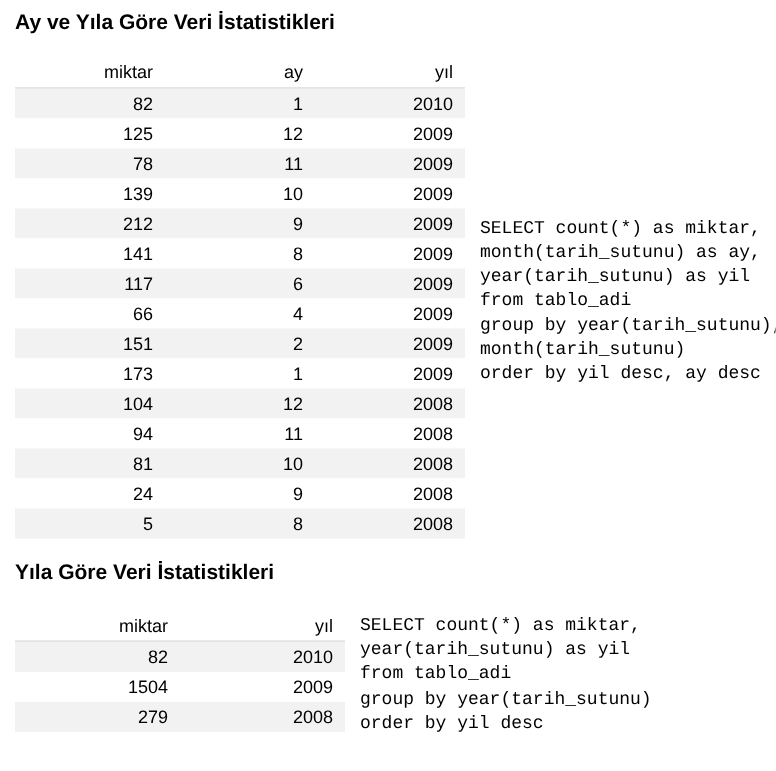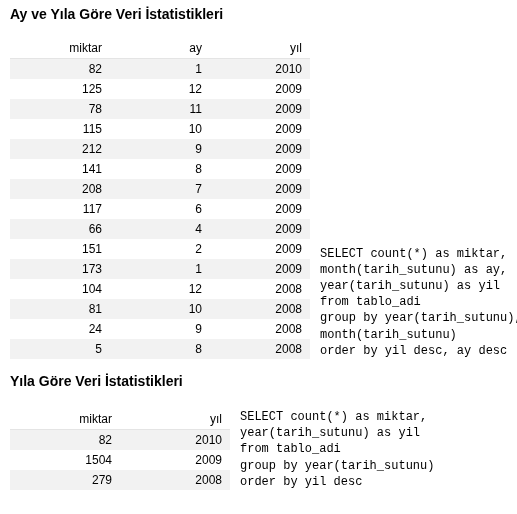--- a/index.html
+++ b/index.html
@@ -7,21 +7,21 @@
     margin: 0;
     padding: 6px 10px;
     font-family: Arial, Helvetica, sans-serif;
     font-size: 12px;
     color: #000;
     background: #fff;
     width: 517px;
   }
   .section {
     display: flex;
-    align-items: flex-end;
+    align-items: center;
     gap: 10px;
     margin-bottom: 14px;
     margin-top: 16px;
   }
   .title {
     font-size: 14px;
     margin: 0 0 2px 0;
     font-weight: bold;
   }
   .tbl {
@@ -76,37 +76,32 @@
             <td>125</td>
             <td>12</td>
             <td>2009</td>
           </tr>
           <tr>
             <td>78</td>
             <td>11</td>
             <td>2009</td>
           </tr>
           <tr>
-            <td>115</td>
+            <td>139</td>
             <td>10</td>
             <td>2009</td>
           </tr>
           <tr>
             <td>212</td>
             <td>9</td>
             <td>2009</td>
           </tr>
           <tr>
             <td>141</td>
             <td>8</td>
-            <td>2009</td>
-          </tr>
-          <tr>
-            <td>208</td>
-            <td>7</td>
             <td>2009</td>
           </tr>
           <tr>
             <td>117</td>
             <td>6</td>
             <td>2009</td>
           </tr>
           <tr>
             <td>66</td>
             <td>4</td>
@@ -118,20 +113,25 @@
             <td>2009</td>
           </tr>
           <tr>
             <td>173</td>
             <td>1</td>
             <td>2009</td>
           </tr>
           <tr>
             <td>104</td>
             <td>12</td>
+            <td>2008</td>
+          </tr>
+          <tr>
+            <td>94</td>
+            <td>11</td>
             <td>2008</td>
           </tr>
           <tr>
             <td>81</td>
             <td>10</td>
             <td>2008</td>
           </tr>
           <tr>
             <td>24</td>
             <td>9</td>

